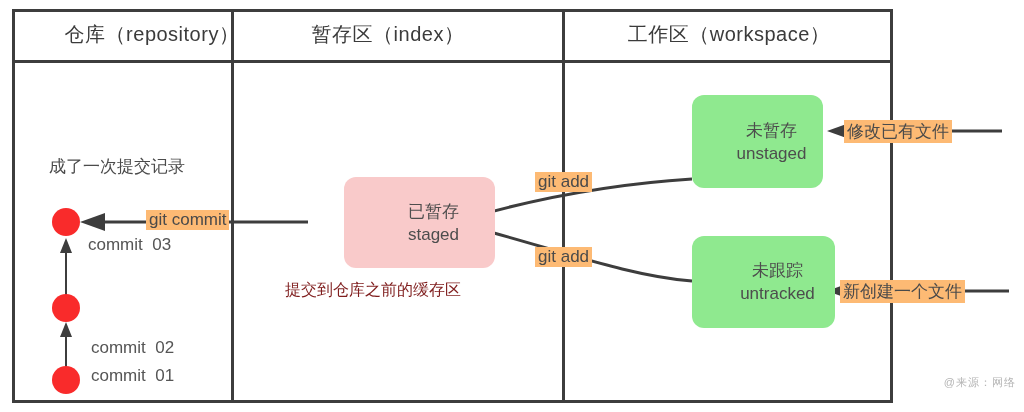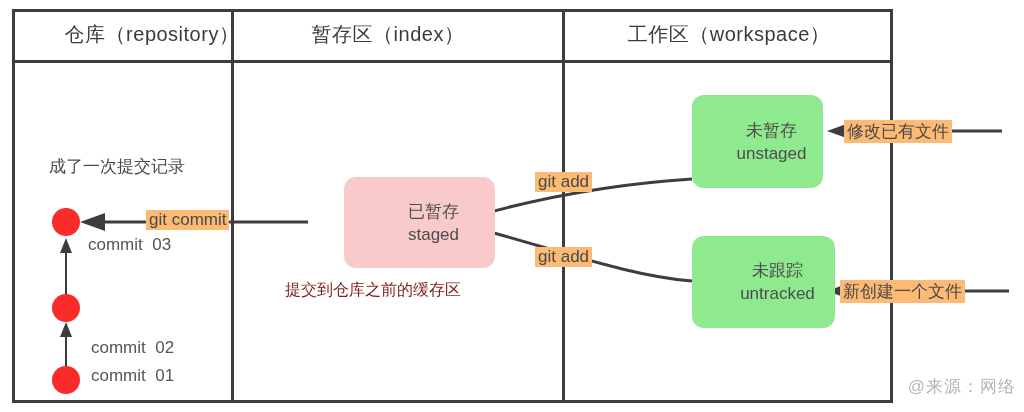--- a/index.html
+++ b/index.html
@@ -42,21 +42,21 @@
   .c03{left:88px;top:235px;} .c02{left:91px;top:297px;margin-top:41px;} .c01{left:91px;top:366px;}
 
   
   .online{background:#fdba74;font-size:17px;color:#4a4a4a;z-index:4;padding:0 3px;white-space:nowrap;}
   .lbl-gitcommit{left:146px;top:210px;}
   .lbl-gitadd1{left:535px;top:172px;}
   .lbl-gitadd2{left:535px;top:247px;}
   .lbl-modify{left:844px;top:120px;}
   .lbl-newfile{left:840px;top:280px;}
 
-  .watermark{left:890px;top:375px;width:126px;font-size:17px;color:var(--watermark);z-index:4;text-align:right;letter-spacing:1px;}
+  .watermark{left:890px;top:375px;width:126px;font-size:11px;color:var(--watermark);z-index:4;text-align:right;letter-spacing:1px;}
 
   svg.overlay{left:0;top:0;z-index:2;pointer-events:none;}
 </style>
 </head>
 <body>
 
 <div class="abs frame"></div>
 <div class="abs hline"></div>
 <div class="abs vline v1"></div>
 <div class="abs vline v2"></div>

